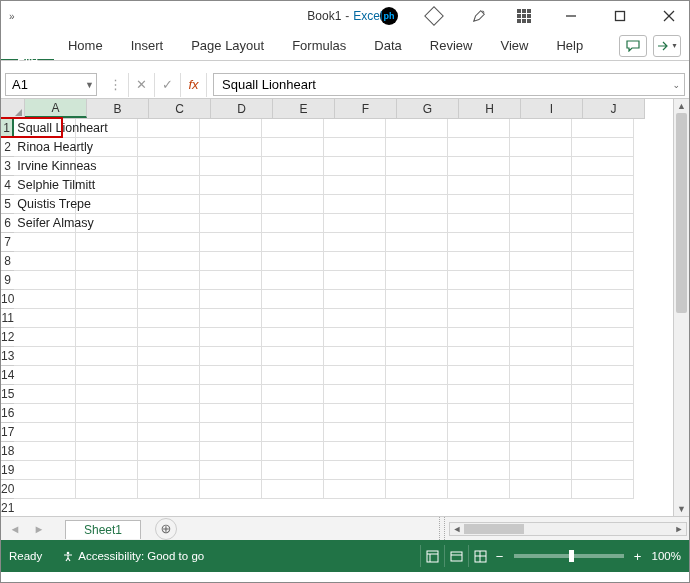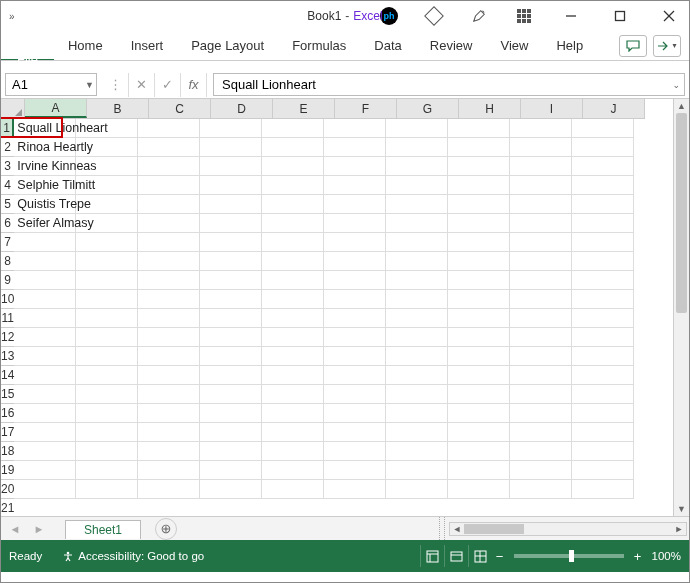--- a/index.html
+++ b/index.html
@@ -3,21 +3,21 @@
 <meta charset="utf-8">
 <style>
   * { box-sizing: border-box; margin: 0; padding: 0; font-family: "Segoe UI", Arial, sans-serif; }
   body { width: 690px; height: 583px; background: #fff; overflow: hidden; position: relative; border: 1px solid #888; }
 
   
   .titlebar { height: 30px; background: #fff; display: flex; align-items: center; font-size: 12px; color: #444; position: relative; }
   .titlebar .qat { display: flex; align-items: center; gap: 6px; margin-left: 8px; }
   .titlebar .title { position: absolute; left: 50%; transform: translateX(-50%); display:flex; align-items:center; gap:4px; }
   .titlebar .title .book { color:#333; }
-  .titlebar .title .app { color:#6d28d9; }
+  .titlebar .title .app { color:#0369a1; }
   .titlebar .right-icons { margin-left: auto; display: flex; align-items: center; gap: 9px; }
   .titlebar .right-icons .ico { width: 36px; height:30px; display:flex; align-items:center; justify-content:center; color:#555; font-size:14px;}
   .titlebar .right-icons .winbtn { width: 40px; height:30px; display:flex; align-items:center; justify-content:center; color:#333; }
   .logo-circle { width:18px; height:18px; border-radius:50%; background:#000; color:#0af; font-size:9px; font-weight:bold; display:flex; align-items:center; justify-content:center; }
   .diamond { width:14px; height:14px; border:1.5px solid #555; transform:rotate(45deg);}
   .pencil { position:relative; width:14px; height:14px;}
   .pencil svg { width:14px; height:14px; }
   .grid9 { width:14px; height:14px; display:grid; grid-template-columns:repeat(3,1fr); grid-template-rows:repeat(3,1fr); gap:1px;}
   .grid9 span { background:#555; }
   .titlebar .caret { font-size:10px; color:#555; cursor:pointer; }
@@ -29,21 +29,21 @@
   .ribbon .spacer { flex:1; }
   .ribbon .rbtns { display:flex; align-items:center; gap:6px; padding-right:8px;}
   .rbtn { width:28px; height:22px; border:1px solid #bbb; border-radius:3px; display:flex; align-items:center; justify-content:center; font-size:12px; color:#217346;}
 
   
   .formula-row { height: 28px; border-bottom:1px solid #ccc; display:flex; align-items:stretch; font-size:13px; margin-top:10px;}
   .namebox { width:92px; border:1px solid #bbb; margin:2px 0 2px 4px; display:flex; align-items:center; padding:0 6px; position:relative; background:#fff;}
   .namebox .dd { position:absolute; right:2px; font-size:9px; color:#666; }
   .fx-btns { display:flex; align-items:center; gap:0; margin-left:6px;}
   .fx-btns .b { width:26px; height:24px; display:flex; align-items:center; justify-content:center; color:#999; border-right:1px solid #ddd; font-size:13px;}
-  .fx-btns .fx { font-style:italic; color:#737373; }
+  .fx-btns .fx { font-style:italic; color:#c2410c; }
   .formula-input { flex:1; border:1px solid #bbb; margin:2px 4px 2px 6px; padding:0 8px; display:flex; align-items:center; position:relative;}
   .formula-input .dd { position:absolute; right:4px; font-size:9px; color:#666;}
 
   
   .grid-area { position:relative; height: 417px; overflow:hidden; display:flex; }
   .select-all { width:24px; height:20px; background:#e6e6e6; border-right:1px solid #ccc; border-bottom:1px solid #ccc; position:relative;}
   .select-all::after { content:""; position:absolute; right:2px; bottom:2px; width:0; height:0; border-left:7px solid transparent; border-bottom:7px solid #999;}
   .col-headers { display:flex; height:20px; background:#e6e6e6; border-bottom:1px solid #ccc; }
   .col-h { border-right:1px solid #ccc; display:flex; align-items:center; justify-content:center; font-size:12px; color:#333; }
   .col-h.active { background:#d0e6d6; border-bottom:2px solid #217346; }

